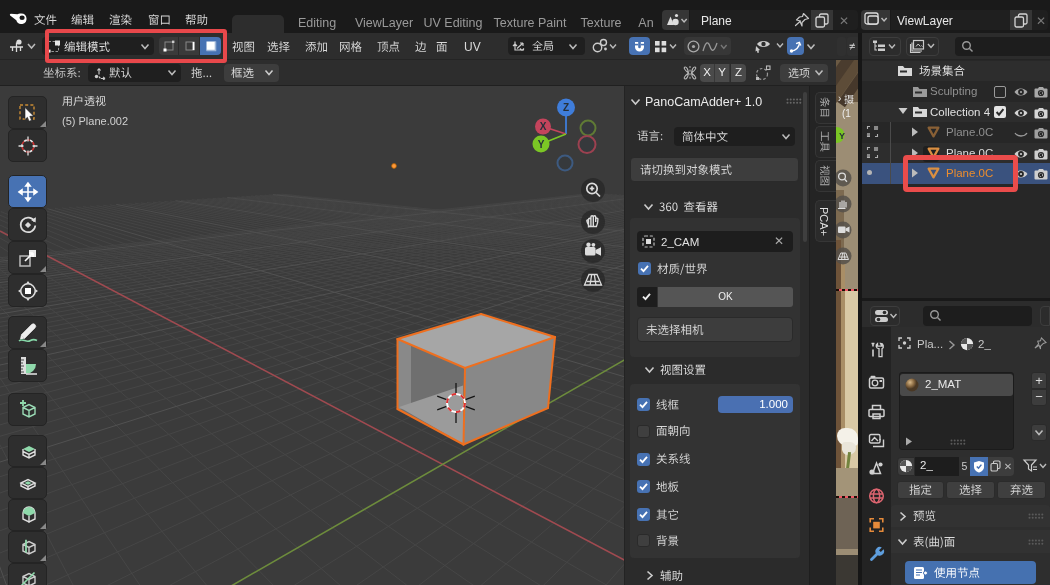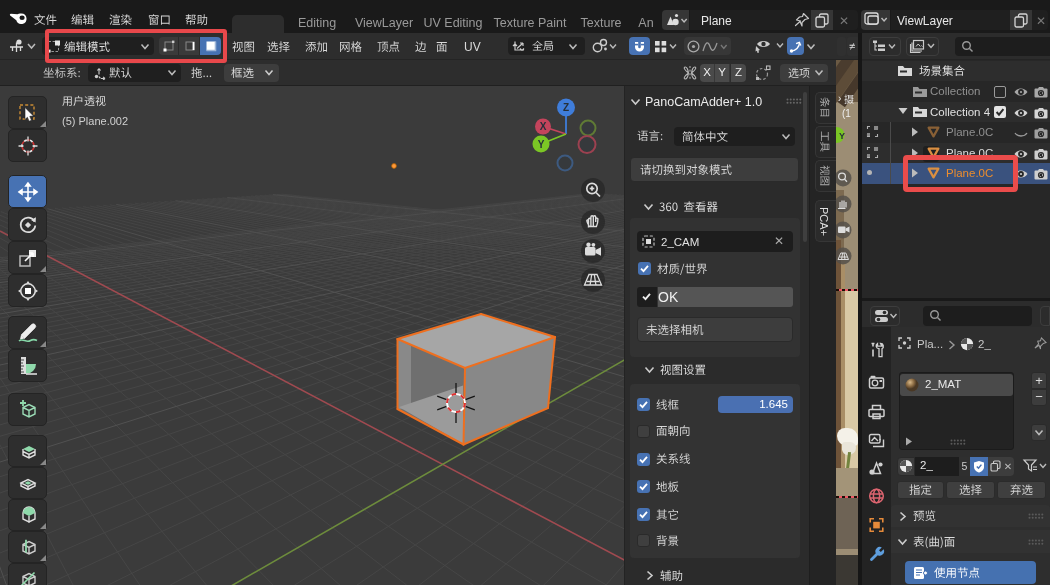--- a/index.html
+++ b/index.html
@@ -856,21 +856,21 @@
       <use href="#g57" x="1000"></use>
       <use href="#g58" x="2000"></use>
       <use href="#g59" x="2392"></use>
       <use href="#g60" x="3392"></use>
     </g>
   </svg>
 <div style="position:absolute;left:637px;top:287px;width:20px;height:20px;background:#1d1d1d;border-radius:3px 0 0 3px"></div>
 <svg style="position:absolute;left:640px;top:290px" width="13" height="13" viewBox="0 0 13 13">
     <path d="M3 6.7 L5.5 9.2 L10 3.8" stroke="#eee" stroke-width="1.8" fill="none"></path>
   </svg>
-<div style="position:absolute;left:658px;top:287px;width:135px;height:20px;background:#555555;border-radius:0 3px 3px 0;font-size:14px;color:#f0f0f0;text-align:left;line-height:20px">OK</div>
+<div style="position:absolute;left:658px;top:287px;width:135px;height:20px;background:#555555;border-radius:0 3px 3px 0;font-size:10px;color:#f0f0f0;text-align:center;line-height:20px">OK</div>
 <div style="position:absolute;left:637px;top:317px;width:156px;height:25px;background:#3d3d3d;border-radius:4px;border:1px solid #2a2a2a;box-sizing:border-box"></div>
 <svg style="position:absolute;left:646px;top:333.64px;overflow:visible" width="2" height="2">
     <g transform="scale(0.0115,-0.0115)" fill="#d8d8d8">
       <use href="#g61" x="0"></use>
       <use href="#g14" x="1000"></use>
       <use href="#g15" x="2000"></use>
       <use href="#g62" x="3000"></use>
       <use href="#g63" x="4000"></use>
     </g>
   </svg>
@@ -936,21 +936,21 @@
     </g>
   </svg>
 <div style="position:absolute;left:637px;top:534px;width:13px;height:13px;background:#3f3f3f;border-radius:3px;border:1px solid #2a2a2a;box-sizing:border-box"></div>
 <svg style="position:absolute;left:656px;top:544.64px;overflow:visible" width="2" height="2">
     <g transform="scale(0.0115,-0.0115)" fill="#d8d8d8">
       <use href="#g74" x="0"></use>
       <use href="#g75" x="1000"></use>
     </g>
   </svg>
 <div style="position:absolute;left:718px;top:396px;width:75px;height:17px;background:#4a70b2;border-radius:4px"></div>
-<div style="position:absolute;left:718px;top:398px;width:70px;font-size:11.5px;color:#fff;text-align:right">1.645</div>
+<div style="position:absolute;left:718px;top:398px;width:70px;font-size:11.5px;color:#fff;text-align:right">1.000</div>
 <svg style="position:absolute;left:646px;top:570px" width="8" height="11" viewBox="0 0 8 11">
     <path d="M1.5 1.5 l4.5 4 l-4.5 4" stroke="#ccc" stroke-width="1.6" fill="none"></path>
   </svg>
 <svg style="position:absolute;left:660px;top:580.14px;overflow:visible" width="2" height="2">
     <g transform="scale(0.0115,-0.0115)" fill="#e0e0e0">
       <use href="#g76" x="0"></use>
       <use href="#g9" x="1000"></use>
     </g>
   </svg>
 <div style="position:absolute;left:803px;top:92px;width:4px;height:150px;background:#3f3f3f;border-radius:2px"></div>
@@ -1066,21 +1066,21 @@
       <use href="#g82" x="0"></use>
       <use href="#g75" x="1000"></use>
       <use href="#g83" x="2000"></use>
       <use href="#g84" x="3000"></use>
     </g>
   </svg>
 <svg style="position:absolute;left:912px;top:84.5px" width="16" height="14" viewBox="0 0 16 14" opacity="1">
 <path d="M1 2 h5 l1.5 2 H15 v8 H1 Z" fill="#9a9a9a"></path>
 <rect x="3" y="6.5" width="7" height="2" fill="#2d2d2d"></rect>
 </svg>
-<div style="position:absolute;left:930px;top:85px;font-size:11.5px;color:#909090">Collection</div>
+<div style="position:absolute;left:930px;top:85px;font-size:11.5px;color:#909090">Sculpting</div>
 <div style="position:absolute;left:994px;top:85.5px;width:12px;height:12px;border:1.5px solid #9a9a9a;border-radius:2px;box-sizing:border-box;background:#282828"></div>
 <svg style="position:absolute;left:1014px;top:86px" width="14" height="12" viewBox="0 0 14 12">
 <path d="M0.5 6 C3.5 1.2 10.5 1.2 13.5 6 C10.5 10.8 3.5 10.8 0.5 6 Z" fill="#a8a8a8"></path>
 <circle cx="7" cy="6" r="2.9" fill="#262626"></circle>
     <circle cx="7" cy="6" r="1.1" fill="#a8a8a8"></circle>
 </svg>
 <svg style="position:absolute;left:1034px;top:86px" width="14" height="12" viewBox="0 0 14 12">
 <path d="M1.5 2.5 h2.5 l1 -1.5 h4 l1 1.5 h2.5 a1 1 0 0 1 1 1 v7 a1 1 0 0 1 -1 1 h-11 a1 1 0 0 1 -1 -1 v-7 a1 1 0 0 1 1 -1 Z" fill="#a8a8a8"></path>
 <circle cx="7" cy="7" r="3.1" fill="#262626"></circle>
     <circle cx="7" cy="7" r="1.7" fill="none" stroke="#a8a8a8" stroke-width="0.9" stroke-dasharray="1.6 1"></circle>

